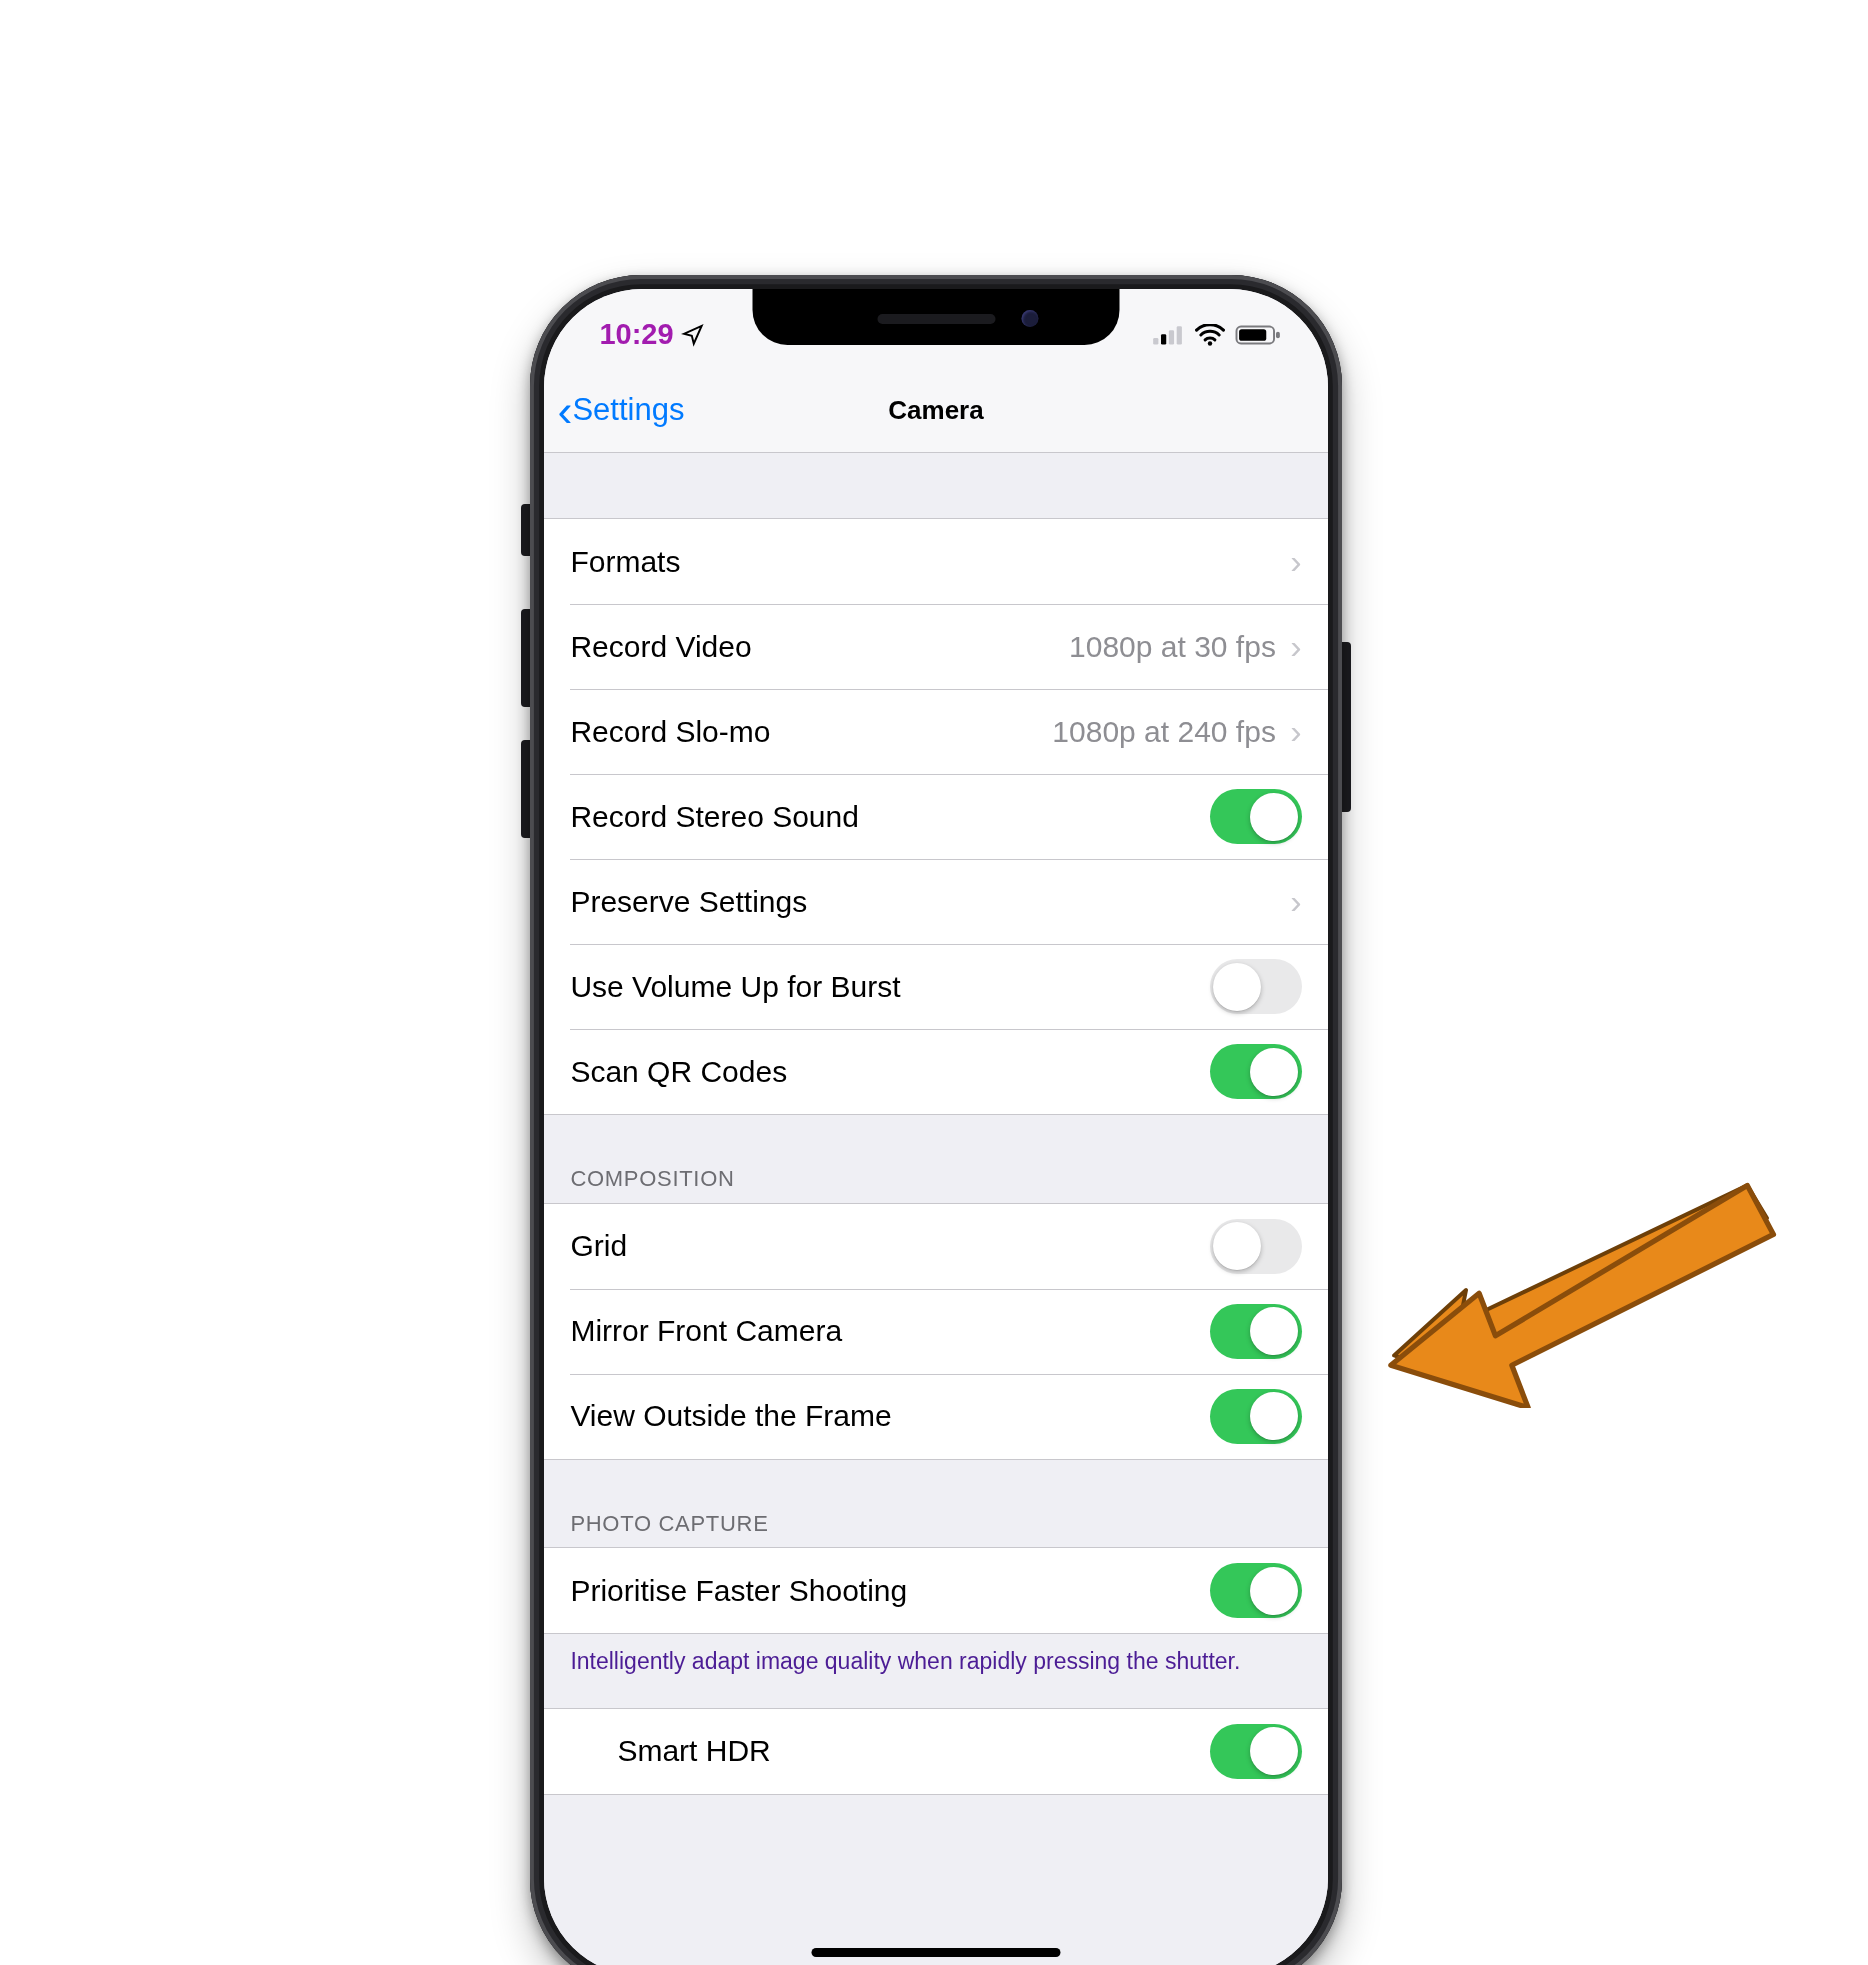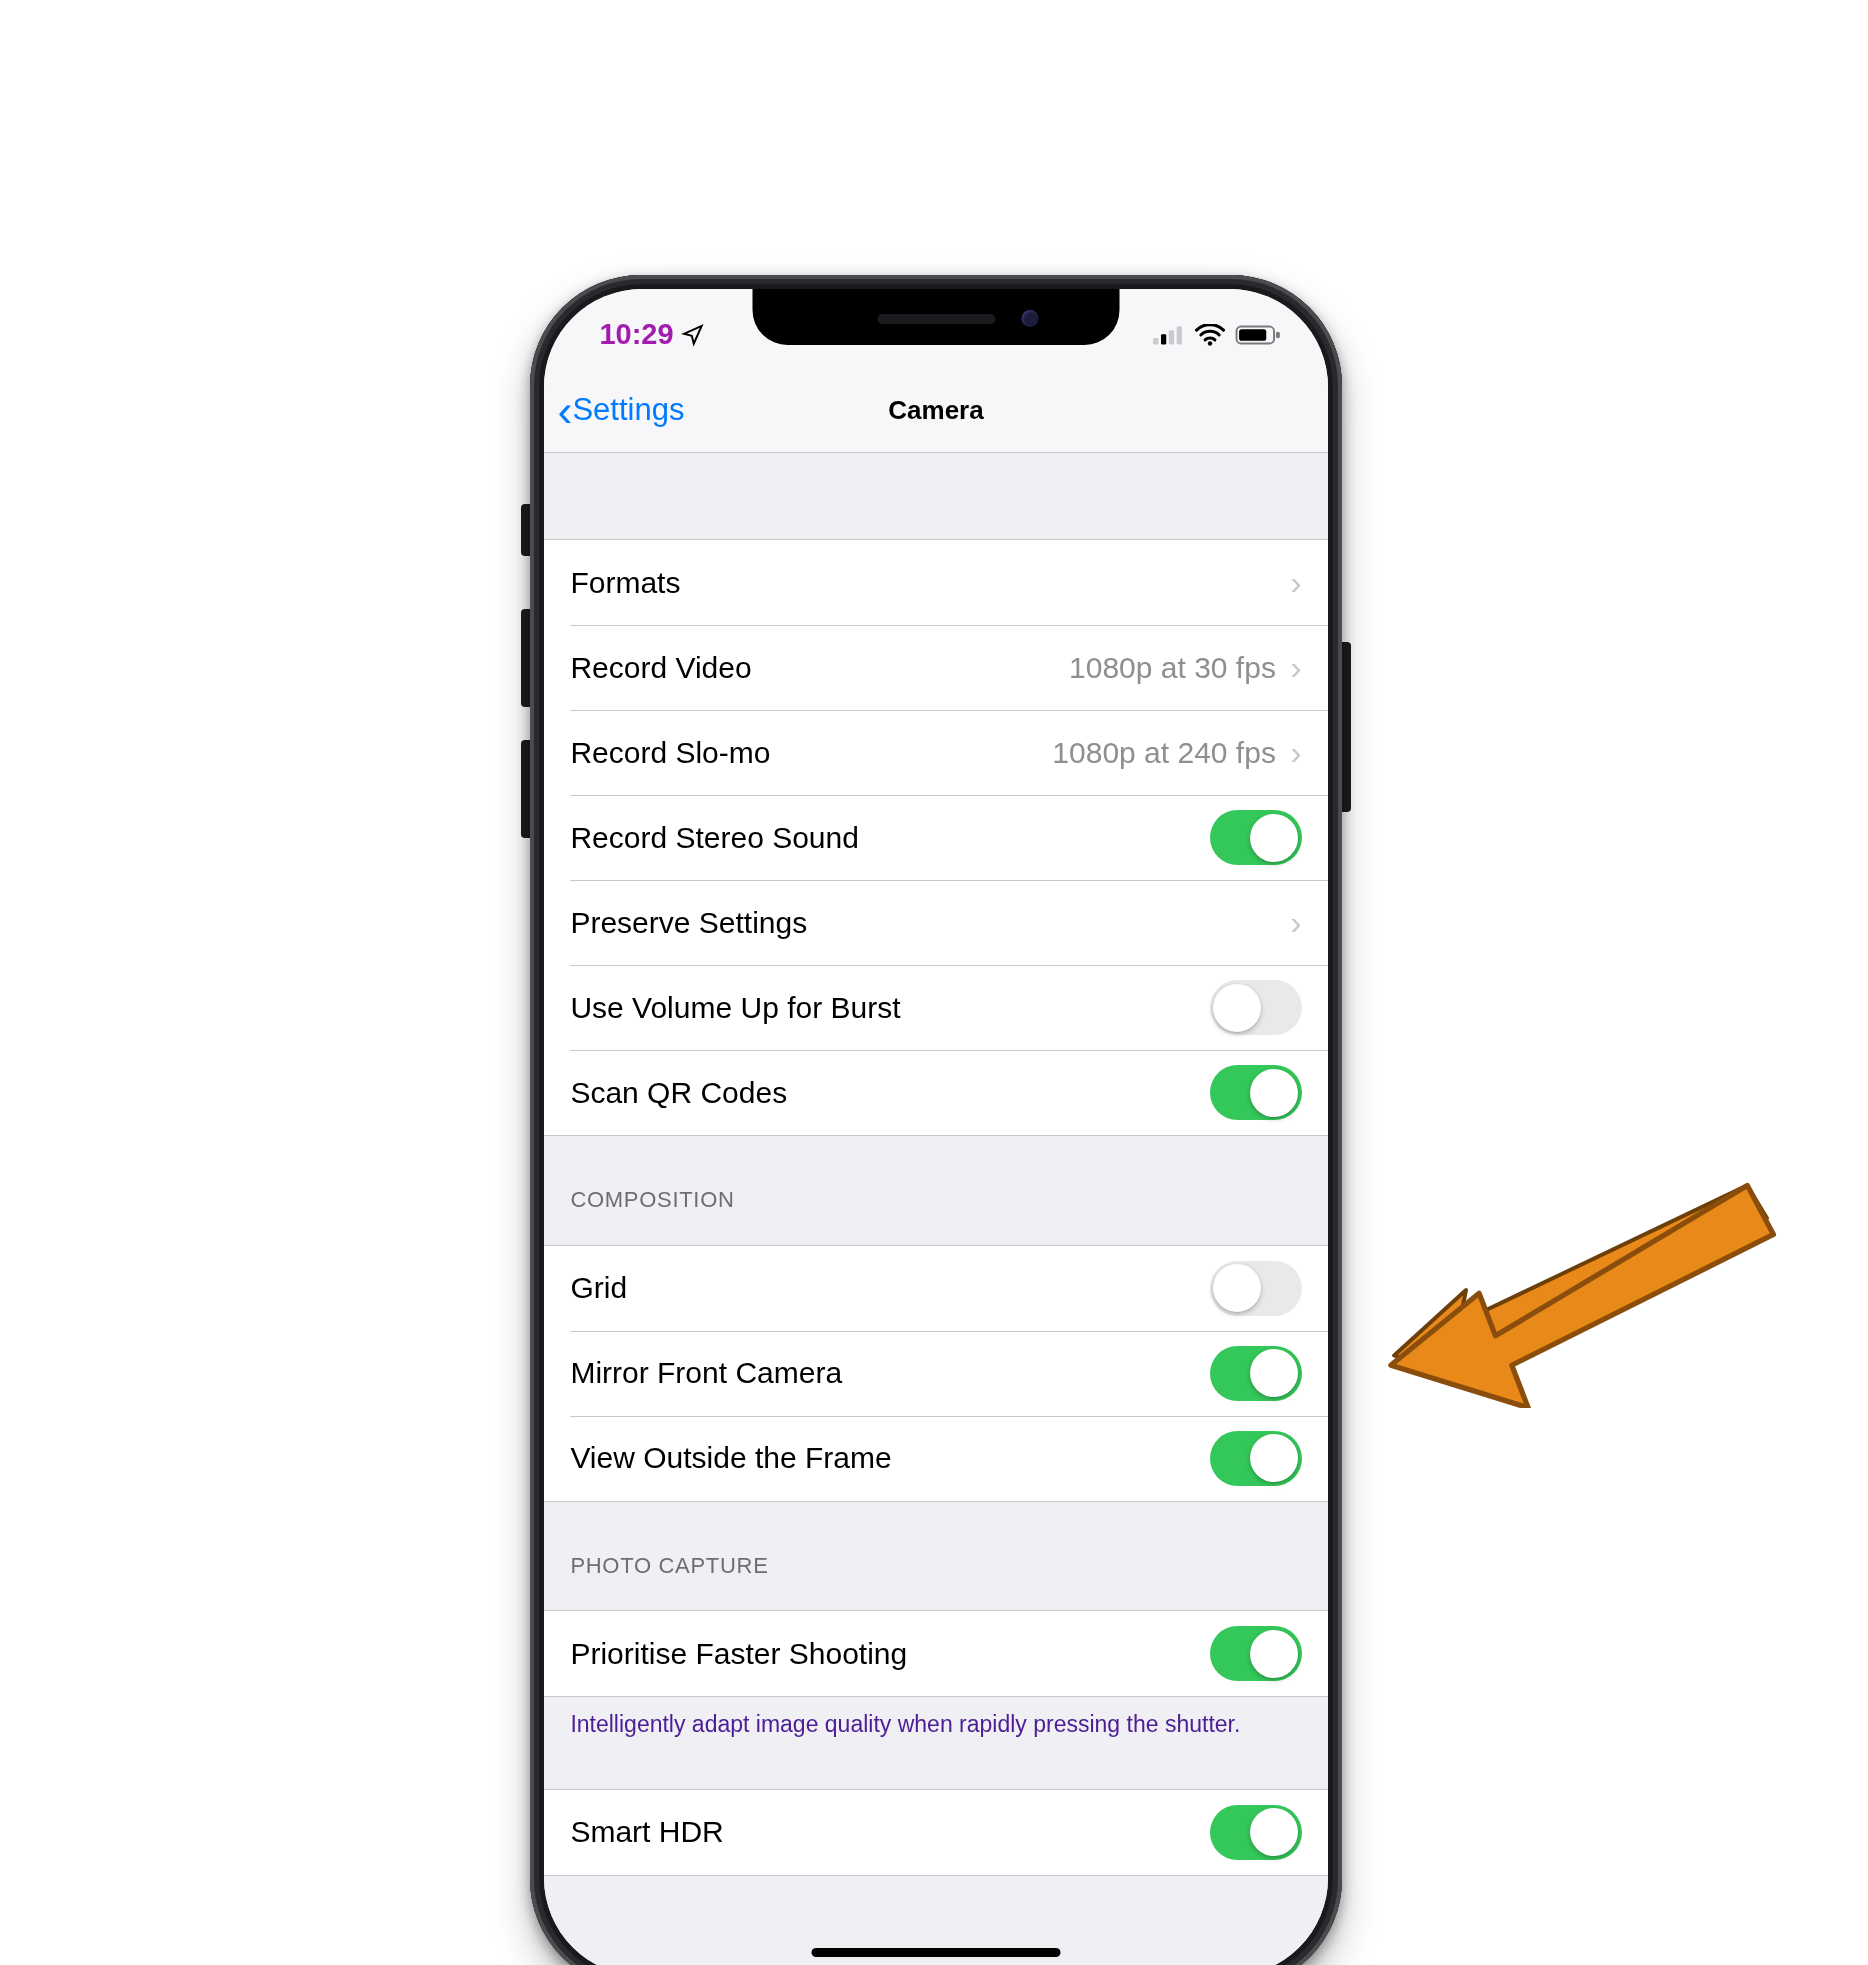--- a/index.html
+++ b/index.html
@@ -139,21 +139,20 @@
   .section-footer {
     padding: 11.8px 26px 6.5px 26px;
     font-size:23px;
     line-height:1.35;
     color:#4c1d95;
   }
   .group {
     background:#fff;
     border-top:0.7px solid #c8c7cc;
     border-bottom:0.7px solid #c8c7cc;
-    margin-top:21px;
   }
   .row {
     display:flex;
     align-items:center;
     min-height:85px;
     padding: 0 26px 0 26px;
     position:relative;
   }
   .row + .row::before {
     content:"";
@@ -344,21 +343,21 @@
 
           <div class="group">
             <div class="row">
               <span class="label">Prioritise Faster Shooting</span>
               <span class="toggle on"></span>
             </div>
           </div>
 
           <div class="section-footer">Intelligently adapt image quality when rapidly pressing the shutter.</div>
 
-          <div class="group" style="margin-top:42px;">
+          <div class="group" style="margin-top:24px;padding-left:47px;">
             <div class="row">
               <span class="label">Smart HDR</span>
               <span class="toggle on"></span>
             </div>
           </div>
 
         </div>
 
         <div class="home-indicator"></div>
 

